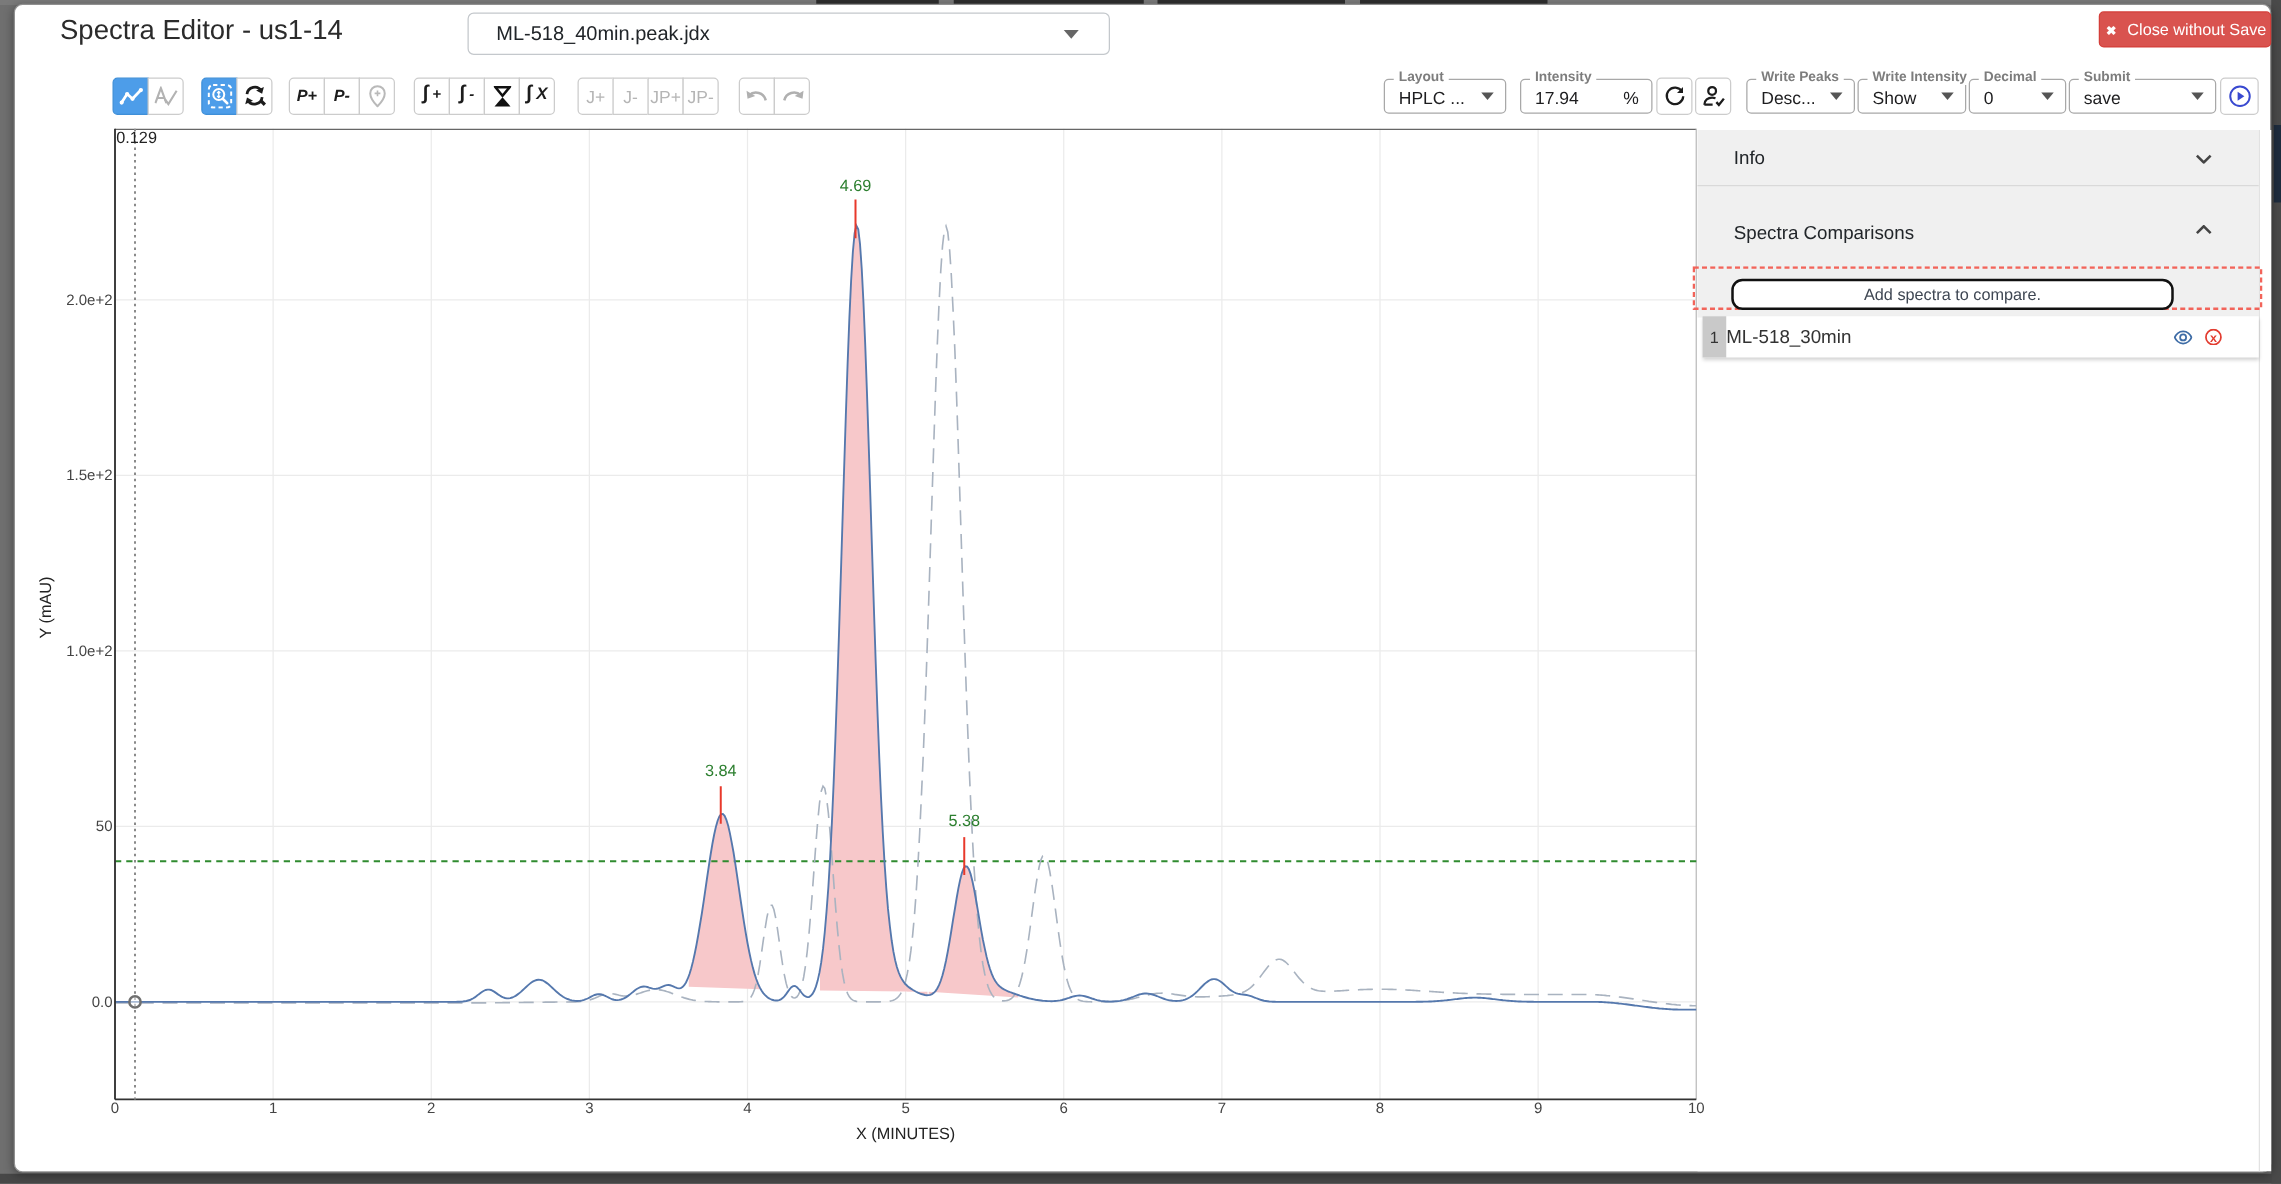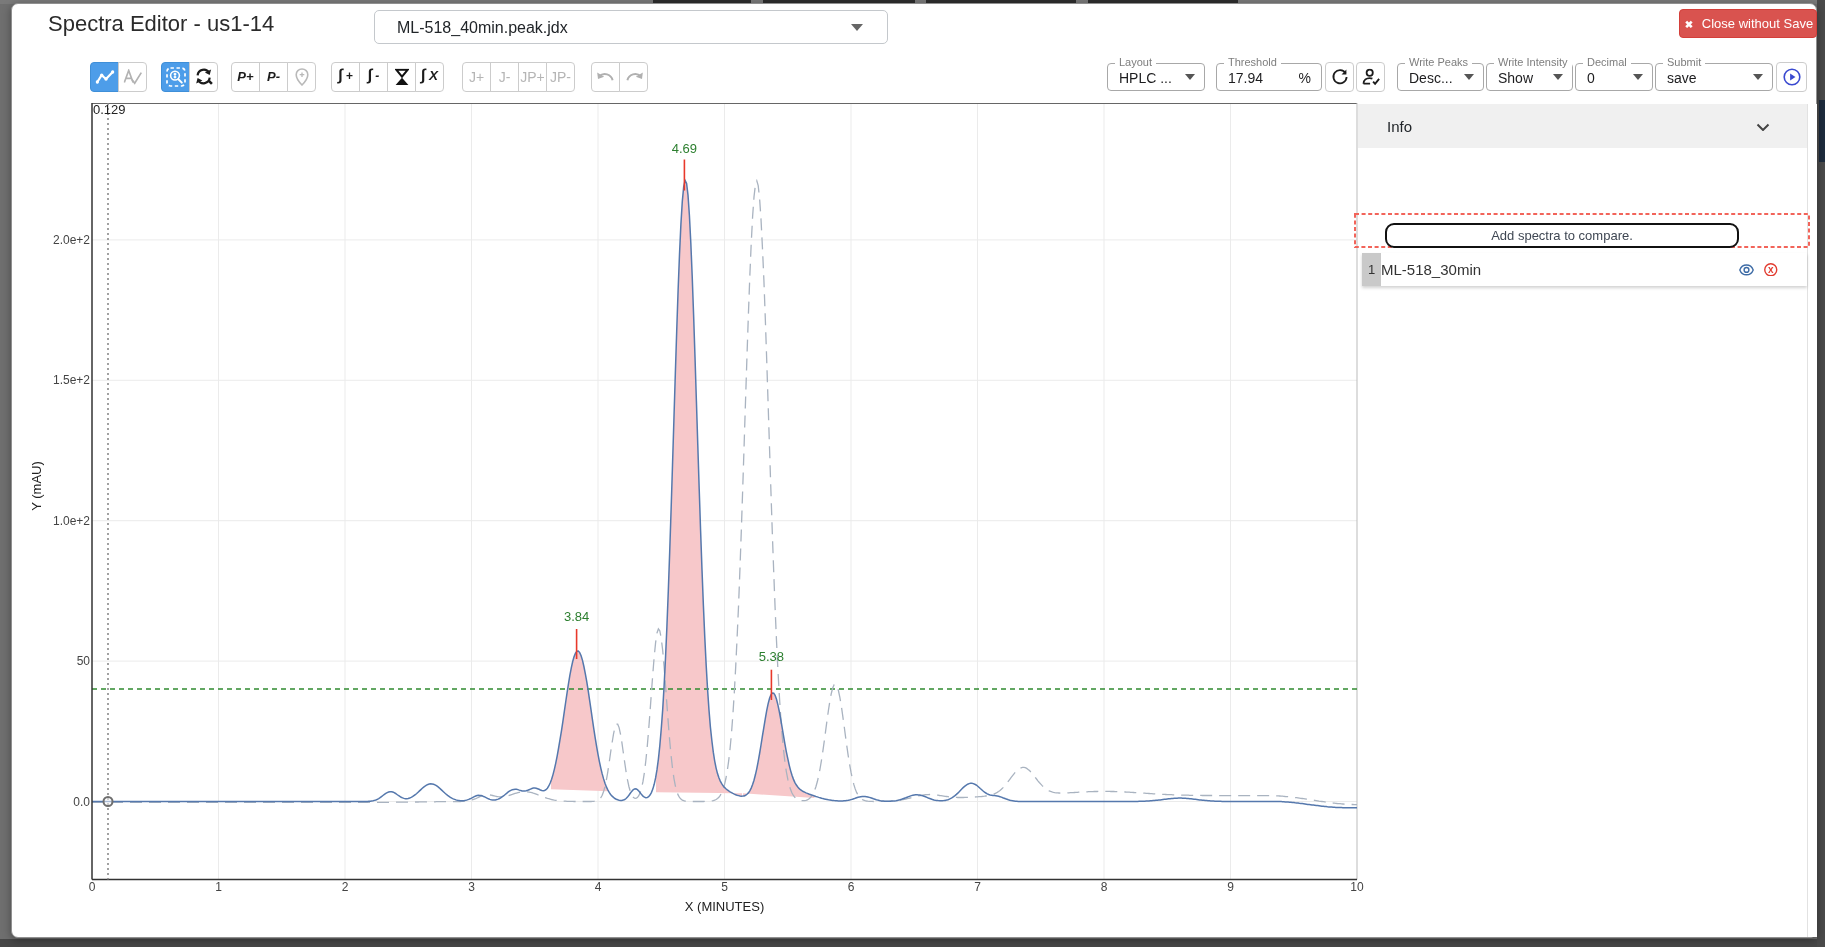--- a/index.html
+++ b/index.html
@@ -22,21 +22,21 @@
 .btng{position:absolute;top:58px;height:30px;display:flex;}
 .tbtn{width:29px;height:30px;background:#fff;border:1px solid #ccc;position:relative;margin-left:-1px;}
 .tbtn:first-child{margin-left:0;border-radius:4px 0 0 4px;}
 .tbtn:last-child{border-radius:0 4px 4px 0;}
 .tbtn.act{background:#4d9de9;border-color:#3f8fd8;}
 .tbtn svg{position:absolute;left:50%;top:50%;transform:translate(-50%,-50%);}
 .tbtn .tx{position:absolute;width:100%;text-align:center;top:6px;font-size:13px;font-style:italic;font-weight:bold;color:#1c1c1c;letter-spacing:0px;}
 .tbtn .txd{color:#b5b5b5;font-style:normal;font-weight:normal;font-size:14px;top:5.5px;}
 
 .mui{position:absolute;top:59px;height:28px;border:1px solid #a8a8a8;border-radius:4px;background:#fff;}
-.mui .lbl{position:absolute;top:-7px;left:7px;background:#fff;padding:0 4px;font-size:11px;font-weight:normal;color:#7d7d7d;line-height:11px;white-space:nowrap;}
+.mui .lbl{position:absolute;top:-7px;left:7px;background:#fff;padding:0 4px;font-size:11px;font-weight:bold;color:#7d7d7d;line-height:11px;white-space:nowrap;}
 .mui .val{position:absolute;left:11px;top:6px;font-size:14px;color:#1d1d1f;}
 .mui .caret{border-left:5px solid transparent;border-right:5px solid transparent;border-top:6px solid #555;}
 .iconbtn{position:absolute;top:58px;width:29px;height:30px;border:1px solid #ccc;border-radius:4px;background:#fff;}
 .iconbtn svg{position:absolute;left:50%;top:50%;transform:translate(-50%,-50%);}
 
 #rpanel{position:absolute;left:1346px;top:100px;width:459px;height:833px;background:#fff;z-index:1;}
 .acc{background:#f0f0f0;}
 #acc1{position:absolute;left:0;top:0;width:449px;height:44px;}
 #acc2{position:absolute;left:0;top:44px;width:449px;height:106px;border-top:1px solid #d9d9d9;}
 .acctitle{position:absolute;left:29px;font-size:15px;color:#212529;}
@@ -160,21 +160,21 @@
             <path d="M18.8 2 L18 8.4 L11.8 6.2 Z" fill="#b0b0b0"></path>
           </svg>
         </div>
       </div>
 <div class="mui" style="left:1095px;width:98px">
         <span class="lbl">Layout</span>
         <span class="val">HPLC ...</span>
         <span class="caret" style="position:absolute;right:9px;top:10px"></span>
       </div>
 <div class="mui" style="left:1204px;width:106px">
-        <span class="lbl">Threshold</span>
+        <span class="lbl">Intensity</span>
         <span class="val">17.94</span>
         <span class="val" style="left:auto;right:10px">%</span>
       </div>
 <div class="iconbtn" style="left:1313px">
         <svg width="18" height="18" viewBox="0 0 18 18">
           <path d="M14.6 5.2 A6.6 6.6 0 1 0 15.6 9" fill="none" stroke="#1c1c1c" stroke-width="1.8"></path>
           <path d="M15.4 1.6 L15.4 6.4 L10.6 6.4 Z" fill="#1c1c1c"></path>
         </svg>
       </div>
 <div class="iconbtn" style="left:1344px">
@@ -210,20 +210,28 @@
           <circle cx="12" cy="12" r="7.8" fill="none" stroke="#3949d0" stroke-width="1.6"></circle>
           <path d="M10.1 8.4 L15.5 12 L10.1 15.6 Z" fill="#3949d0"></path>
         </svg>
       </div>
 <div id="rpanel">
 <div class="acc" id="acc1">
           <span class="acctitle" style="top:14px">Info</span>
           <span class="chev" style="top:19px">
             <svg width="14" height="8" viewBox="0 0 14 8">
               <path d="M1.5 1.5 L7 7 L12.5 1.5" fill="none" stroke="#444" stroke-width="2"></path>
+            </svg>
+          </span>
+        </div>
+<div class="acc" id="acc2">
+          <span class="acctitle" style="top:29px">Spectra Comparisons</span>
+          <span class="chev" style="top:31px">
+            <svg width="14" height="8" viewBox="0 0 14 8">
+              <path d="M1.5 6.5 L7 1 L12.5 6.5" fill="none" stroke="#444" stroke-width="2"></path>
             </svg>
           </span>
         </div>
 <div style="position:absolute;left:449px;top:0;width:1px;height:833px;background:#e2e2e2"></div>
 </div>
 <div id="redbox"><svg width="456" height="35">
           <rect x="1" y="1" width="454" height="33" fill="none" stroke="#f2645a" stroke-width="2" stroke-dasharray="4 2.6"></rect>
         </svg></div>
 <div id="addbtn">Add spectra to compare.</div>
 <div id="cmprow">

